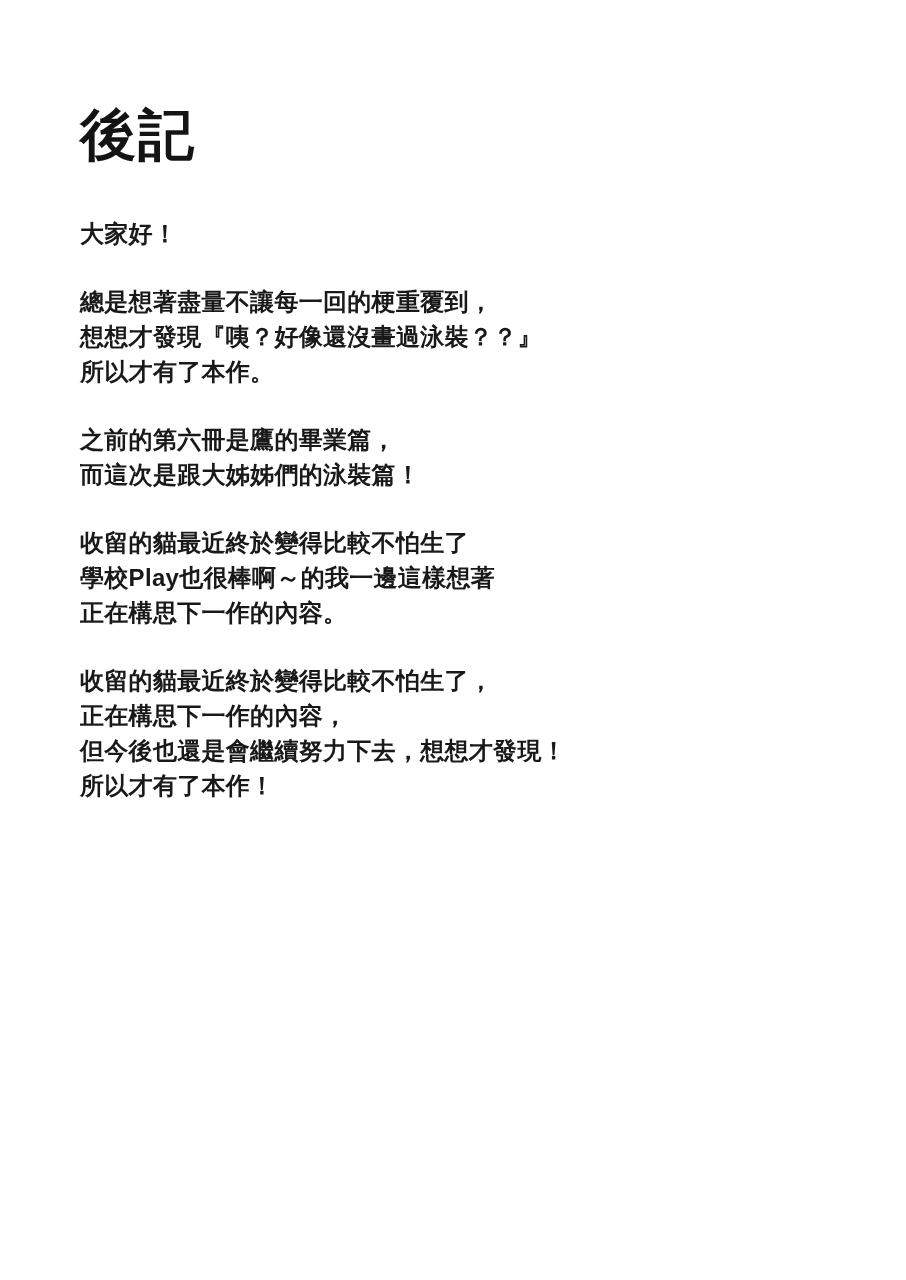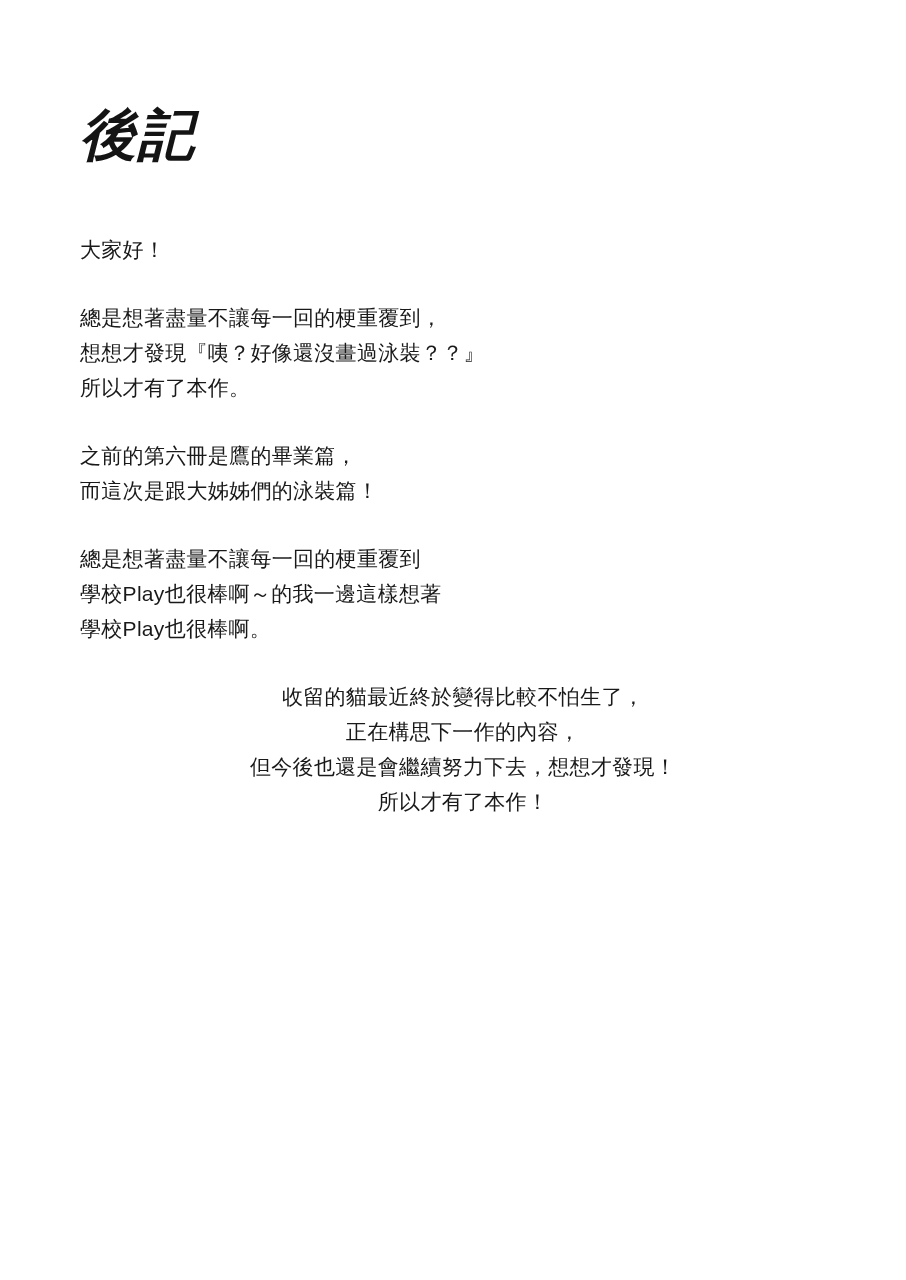--- a/index.html
+++ b/index.html
@@ -26,37 +26,35 @@
     left: 80px;
     top: 104px;
     right: 60px;
   }
   .page-title {
     font-size: 56px;
     line-height: 1.1;
     font-weight: 700;
     letter-spacing: 2px;
     color: #141414;
-    margin: 0 0 66px 0;
+    margin: 0 0 50px 0;
     font-family: "Liberation Sans", "DejaVu Sans", sans-serif;
-    font-style: italic;
   }
   .body-text {
-    font-size: 21px;
+    font-size: 24px;
     line-height: 35px;
     color: #191919;
-    font-weight: 400;
+    font-weight: 700;
     letter-spacing: 0.3px;
   }
   .para {
     margin: 0 0 33px 0;
   }
   .para:last-child {
     margin-bottom: 8px;
-    text-align: center;
   }
   .line {
     display: block;
     white-space: pre;
   }
 </style>
 </head>
 <body>
 
 <div class="page">
@@ -75,23 +73,23 @@
         <span class="line">想想才發現『咦？好像還沒畫過泳裝？？』</span>
         <span class="line">所以才有了本作。</span>
       </p>
 
       <p class="para">
         <span class="line">之前的第六冊是鷹的畢業篇，</span>
         <span class="line">而這次是跟大姊姊們的泳裝篇！</span>
       </p>
 
       <p class="para">
-        <span class="line">總是想著盡量不讓每一回的梗重覆到</span>
+        <span class="line">收留的貓最近終於變得比較不怕生了</span>
         <span class="line">學校Play也很棒啊～的我一邊這樣想著</span>
-        <span class="line">學校Play也很棒啊。</span>
+        <span class="line">正在構思下一作的內容。</span>
       </p>
 
       <p class="para">
         <span class="line">收留的貓最近終於變得比較不怕生了，</span>
         <span class="line">正在構思下一作的內容，</span>
         <span class="line">但今後也還是會繼續努力下去，想想才發現！</span>
         <span class="line">所以才有了本作！</span>
       </p>
 
     </div>

